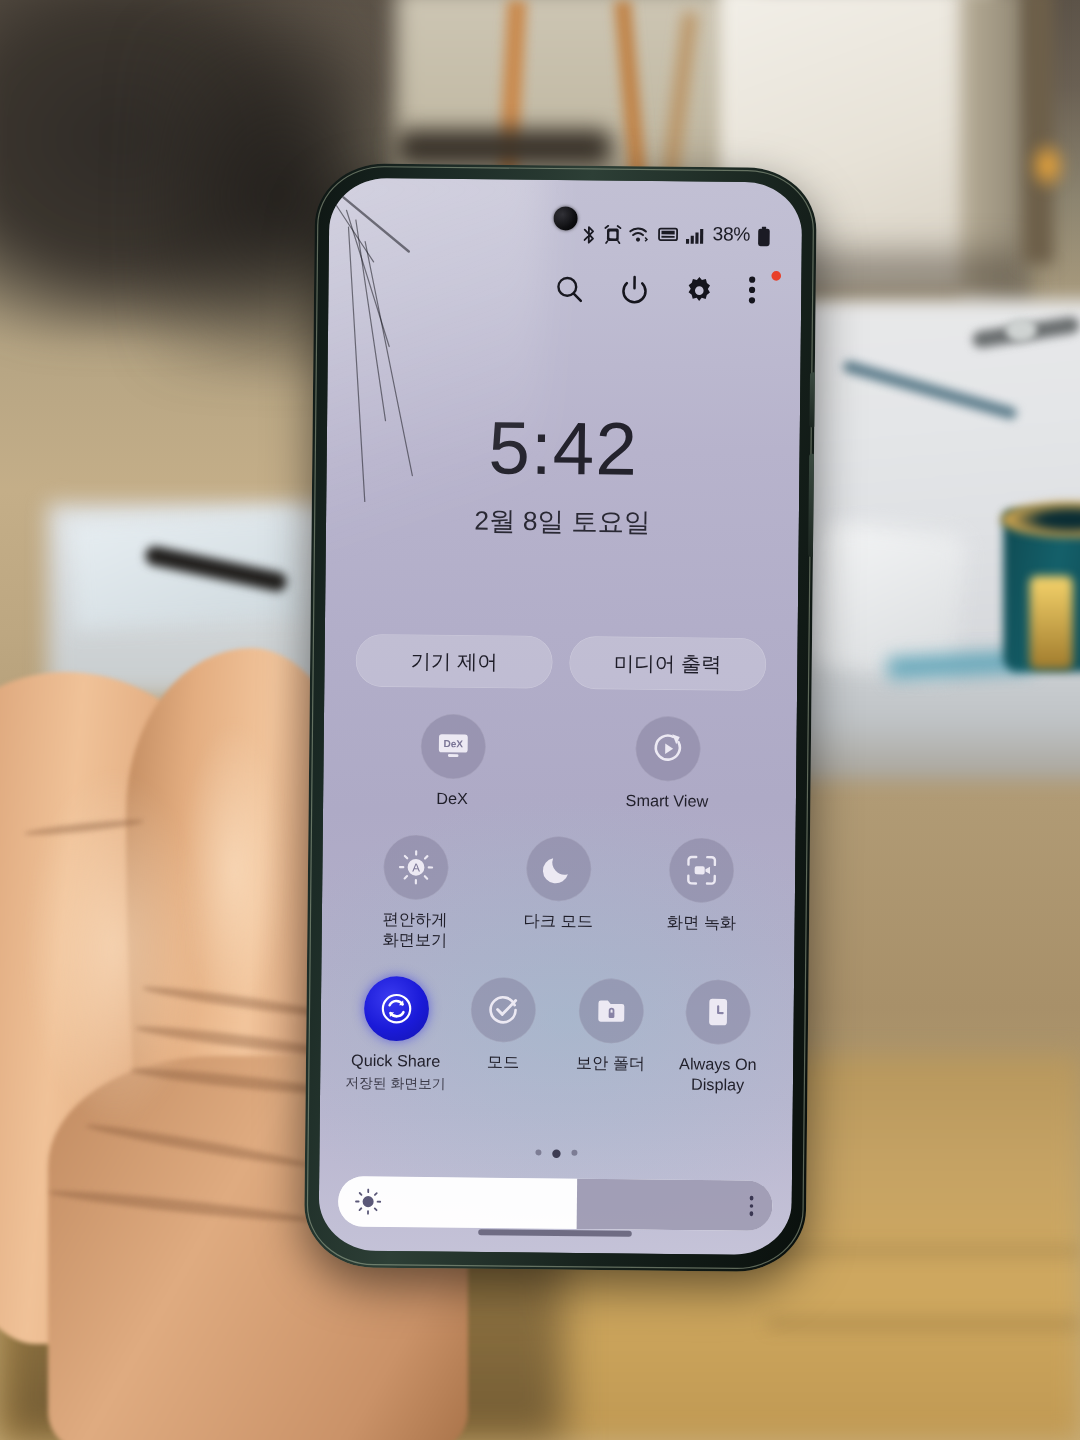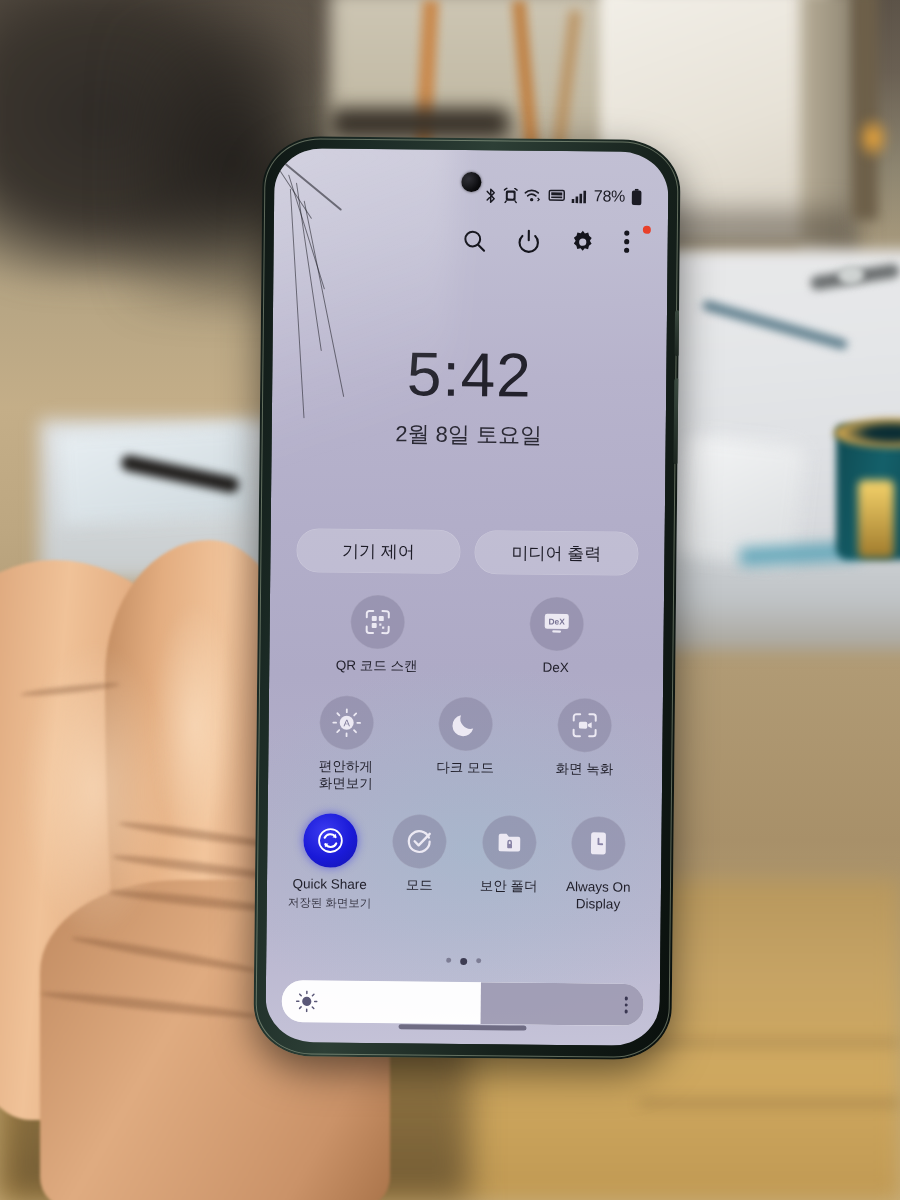--- a/index.html
+++ b/index.html
@@ -459,21 +459,21 @@
         </svg>
       </span>
       <span class="st-ico">
         <svg width="17" height="15" viewBox="0 0 17 15">
           <rect x="0.5" y="10" width="2.6" height="4" fill="#1b1b24"></rect>
           <rect x="4.4" y="7.4" width="2.6" height="6.6" fill="#1b1b24"></rect>
           <rect x="8.3" y="4.6" width="2.6" height="9.4" fill="#1b1b24"></rect>
           <rect x="12.2" y="1.6" width="2.6" height="12.4" fill="#1b1b24"></rect>
         </svg>
       </span>
-      <span class="st-batt-txt">78%</span>
+      <span class="st-batt-txt">38%</span>
       <span class="st-ico">
         <svg width="11" height="17" viewBox="0 0 11 17">
           <rect x="3.6" y="0" width="3.6" height="2" rx=".6" fill="#1b1b24"></rect>
           <rect x="0.6" y="1.8" width="9.6" height="14.6" rx="2" fill="#1b1b24"></rect>
         </svg>
       </span>
     </div>
 
     <div class="qs-header">
       <span class="qs-hico">
@@ -512,40 +512,37 @@
     <div class="pills">
       <div class="pill">기기 제어</div>
       <div class="pill">미디어 출력</div>
     </div>
 
     <div class="tiles">
 
       <div class="trow r1">
         <div class="tile">
           <span class="tcircle">
-            <svg width="28" height="28" viewBox="0 0 28 28">
-              <path d="M3 9.4 V5.4 A2.4 2.4 0 0 1 5.4 3 H9.4 M18.6 3 H22.6 A2.4 2.4 0 0 1 25 5.4 V9.4 M25 18.6 V22.6 A2.4 2.4 0 0 1 22.6 25 H18.6 M9.4 25 H5.4 A2.4 2.4 0 0 1 3 22.6 V18.6" fill="none" stroke="#ece9f3" stroke-width="2" stroke-linecap="round"></path>
-              <rect x="8" y="8" width="5" height="5" rx="1" fill="#ece9f3"></rect>
-              <rect x="15" y="8" width="5" height="5" rx="1" fill="#ece9f3"></rect>
-              <rect x="8" y="15" width="5" height="5" rx="1" fill="#ece9f3"></rect>
-              <rect x="15.5" y="15.5" width="2.2" height="2.2" fill="#ece9f3"></rect>
-              <rect x="18.4" y="18.4" width="2.2" height="2.2" fill="#ece9f3"></rect>
-            </svg>
-          </span>
-          <span class="tlabel">QR 코드 스캔</span>
-        </div>
-        <div class="tile">
-          <span class="tcircle">
             <svg width="30" height="28" viewBox="0 0 30 28">
               <rect x="3" y="4" width="24" height="15" rx="2.4" fill="#ece9f3"></rect>
               <text x="15" y="14.6" font-size="8.4" font-family="Liberation Sans, sans-serif" fill="#7a7596" text-anchor="middle" font-weight="bold">DeX</text>
               <rect x="10.6" y="20.4" width="8.8" height="2.3" rx="1.1" fill="#ece9f3"></rect>
             </svg>
           </span>
           <span class="tlabel">DeX</span>
+        </div>
+        <div class="tile">
+          <span class="tcircle">
+            <svg width="28" height="28" viewBox="0 0 28 28">
+              <path d="M22.6 8.4 A10 10 0 1 1 18.2 4.1" fill="none" stroke="#ece9f3" stroke-width="2.2" stroke-linecap="round"></path>
+              <path d="M17.4 2 L23.6 4.2 L20.8 10.1 Z" fill="#ece9f3"></path>
+              <path d="M11.6 9.6 L18.2 14 L11.6 18.4 Z" fill="#ece9f3"></path>
+            </svg>
+          </span>
+          <span class="tlabel">Smart View</span>
         </div>
       </div>
 
       <div class="trow r2">
         <div class="tile">
           <span class="tcircle">
             <svg width="30" height="30" viewBox="0 0 30 30">
               <circle cx="15" cy="15" r="7" fill="#ece9f3"></circle>
               <text x="15" y="18.6" font-size="9.6" font-family="Liberation Sans, sans-serif" fill="#7a7596" text-anchor="middle">A</text>
               <g stroke="#ece9f3" stroke-width="1.8" stroke-linecap="round">

